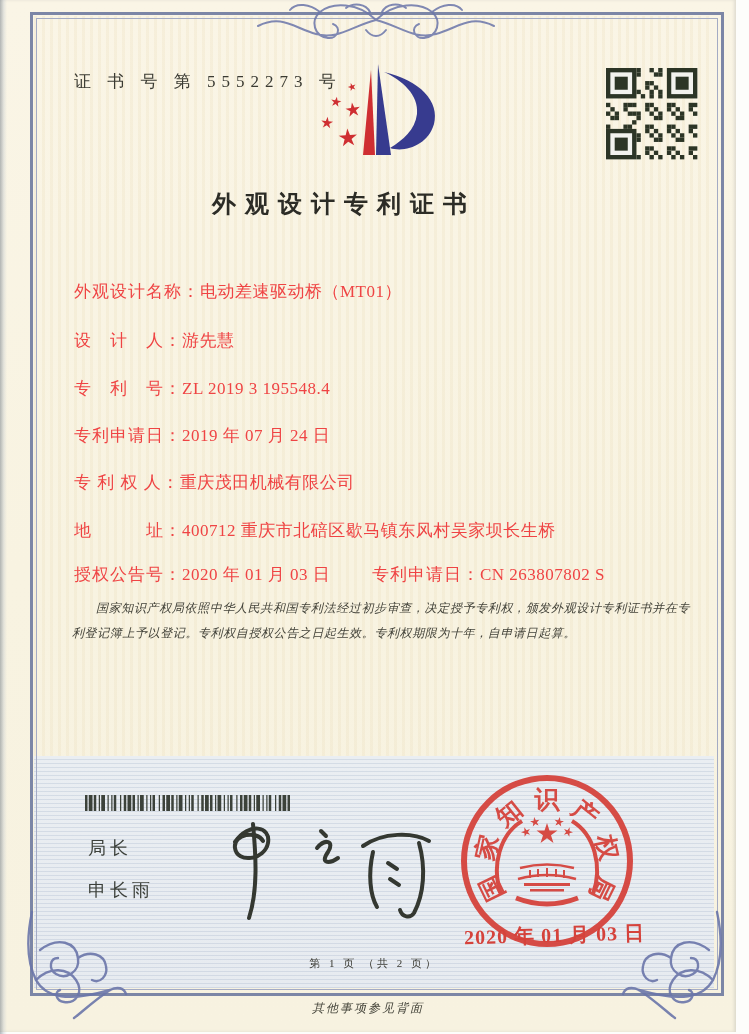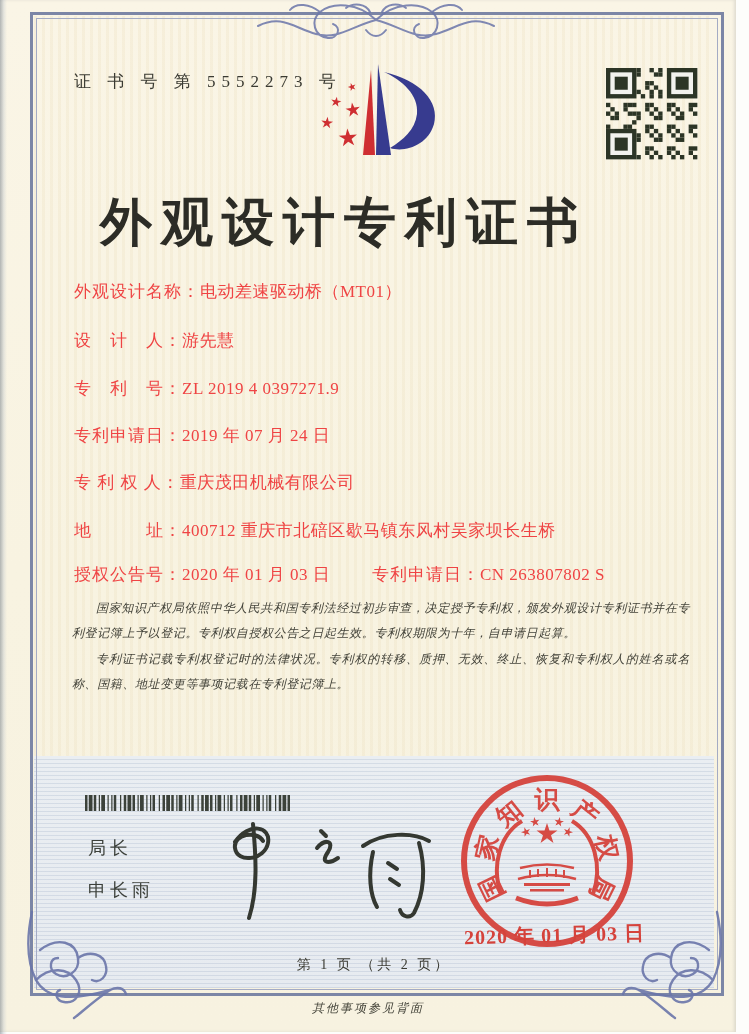--- a/index.html
+++ b/index.html
@@ -16,36 +16,36 @@
   .band{position:absolute;left:34px;top:756px;width:680px;height:232px;
     background:
       repeating-linear-gradient(0deg, rgba(135,155,185,.22) 0 1px, rgba(0,0,0,0) 1px 4px),
       linear-gradient(180deg,#eaeef2,#e7ebf0);}
   .texture{position:absolute;left:34px;top:16px;width:680px;height:740px;
     background:repeating-linear-gradient(90deg, rgba(235,222,188,.28) 0 3px, rgba(0,0,0,0) 3px 8px);}
   .cert-no{position:absolute;left:74px;top:70px;font-size:17px;letter-spacing:6px;color:#3a3a32;}
   .logo{position:absolute;left:298px;top:40px;}
   .qr{position:absolute;left:602px;top:64px;}
   .title{position:absolute;left:30px;top:188px;width:628px;text-align:center;
-    font-size:52px;font-weight:700;letter-spacing:9px;color:#2c2c26;}
+    font-size:24px;font-weight:700;letter-spacing:9px;color:#2c2c26;}
   .fields{position:absolute;left:0;top:0;}
   .frow{position:absolute;left:74px;font-size:17px;color:#ef4444;letter-spacing:.5px;white-space:nowrap;}
   .frow .lbl{letter-spacing:1px;}
   .p-body{position:absolute;left:72px;top:596px;width:618px;font-size:12px;line-height:2.12;
     color:#43433a;font-style:italic;letter-spacing:.6px;text-align:justify;}
   .p-body p{margin:0;text-indent:2em;}
   .barcode{position:absolute;left:85px;top:795px;}
   .sig-title{position:absolute;left:88px;top:836px;font-size:18px;letter-spacing:4px;color:#3c403a;text-align:right;}
   .sig-name{position:absolute;left:88px;top:878px;font-size:18px;letter-spacing:4px;color:#3c403a;}
   .sig-hand{position:absolute;left:205px;top:810px;}
   .seal{position:absolute;left:458px;top:772px;opacity:.94;}
   .seal-date{position:absolute;left:464px;top:922px;width:170px;font-size:20px;color:#d5423b;
     letter-spacing:1px;font-weight:600;transform:rotate(-1.5deg);white-space:nowrap;}
   .page-no{position:absolute;left:30px;top:956px;width:688px;text-align:center;
-    font-size:14px;letter-spacing:3px;color:#3a3a32;}
+    font-size:11px;letter-spacing:3px;color:#3a3a32;}
   .back-note{position:absolute;left:0;top:1000px;width:736px;text-align:center;
     font-size:12px;font-style:italic;letter-spacing:2px;color:#46463c;}
   .orn{position:absolute;}
 </style>
 </head>
 <body>
 
 <div class="stage">
   <div class="paper"></div>
   <div class="texture"></div>
@@ -204,42 +204,41 @@
   <div class="title">外观设计专利证书</div>
 
   <div class="fields">
     <div class="frow" style="top:280px">
       <span class="lbl">外观设计名称：</span><span>电动差速驱动桥（MT01）</span>
     </div>
     <div class="frow" style="top:329px">
       <span class="lbl">设　计　人：</span><span>游先慧</span>
     </div>
     <div class="frow" style="top:377px">
-      <span class="lbl">专　利　号：</span><span>ZL 2019 4 0397271.9</span>
+      <span class="lbl">专　利　号：</span><span>ZL 2019 3 195548.4</span>
     </div>
     <div class="frow" style="top:424px">
       <span class="lbl">专利申请日：</span><span>2019 年 07 月 24 日</span>
     </div>
     <div class="frow" style="top:471px">
       <span class="lbl">专 利 权 人：</span><span>重庆茂田机械有限公司</span>
     </div>
     <div class="frow" style="top:519px">
       <span class="lbl">地　　　址：</span><span>400712 重庆市北碚区歇马镇东风村吴家坝长生桥</span>
     </div>
     <div class="frow" style="top:563px">
       <span class="lbl">授权公告号：</span><span>2020 年 01 月 03 日</span>
     </div>
     <div class="frow" style="top:563px;left:372px">
       <span class="lbl">专利申请日：</span><span>CN 263807802 S</span>
     </div>
   </div>
 
   <div class="p-body">
     <p>国家知识产权局依照中华人民共和国专利法经过初步审查，决定授予专利权，颁发外观设计专利证书并在专利登记簿上予以登记。专利权自授权公告之日起生效。专利权期限为十年，自申请日起算。</p>
-    <p>专利证书记载专利权登记时的法律状况。专利权的转移、质押、无效、终止、恢复和专利权人的姓名或名称、国籍、地址变更等事项记载在专利登记簿上。</p>
   </div>
 
   <svg class="barcode" id="barcodeSvg" width="205" height="16" viewBox="0 0 205 16">
       <rect x="0" y="0" width="2.5" height="16" fill="#3c423a"></rect>
       <rect x="3.75" y="0" width="3.75" height="16" fill="#3c423a"></rect>
       <rect x="8.75" y="0" width="2.5" height="16" fill="#3c423a"></rect>
       <rect x="13.75" y="0" width="1.25" height="16" fill="#3c423a"></rect>
       <rect x="16.25" y="0" width="3.75" height="16" fill="#3c423a"></rect>
       <rect x="22.5" y="0" width="1.25" height="16" fill="#3c423a"></rect>
       <rect x="26.25" y="0" width="1.25" height="16" fill="#3c423a"></rect>

